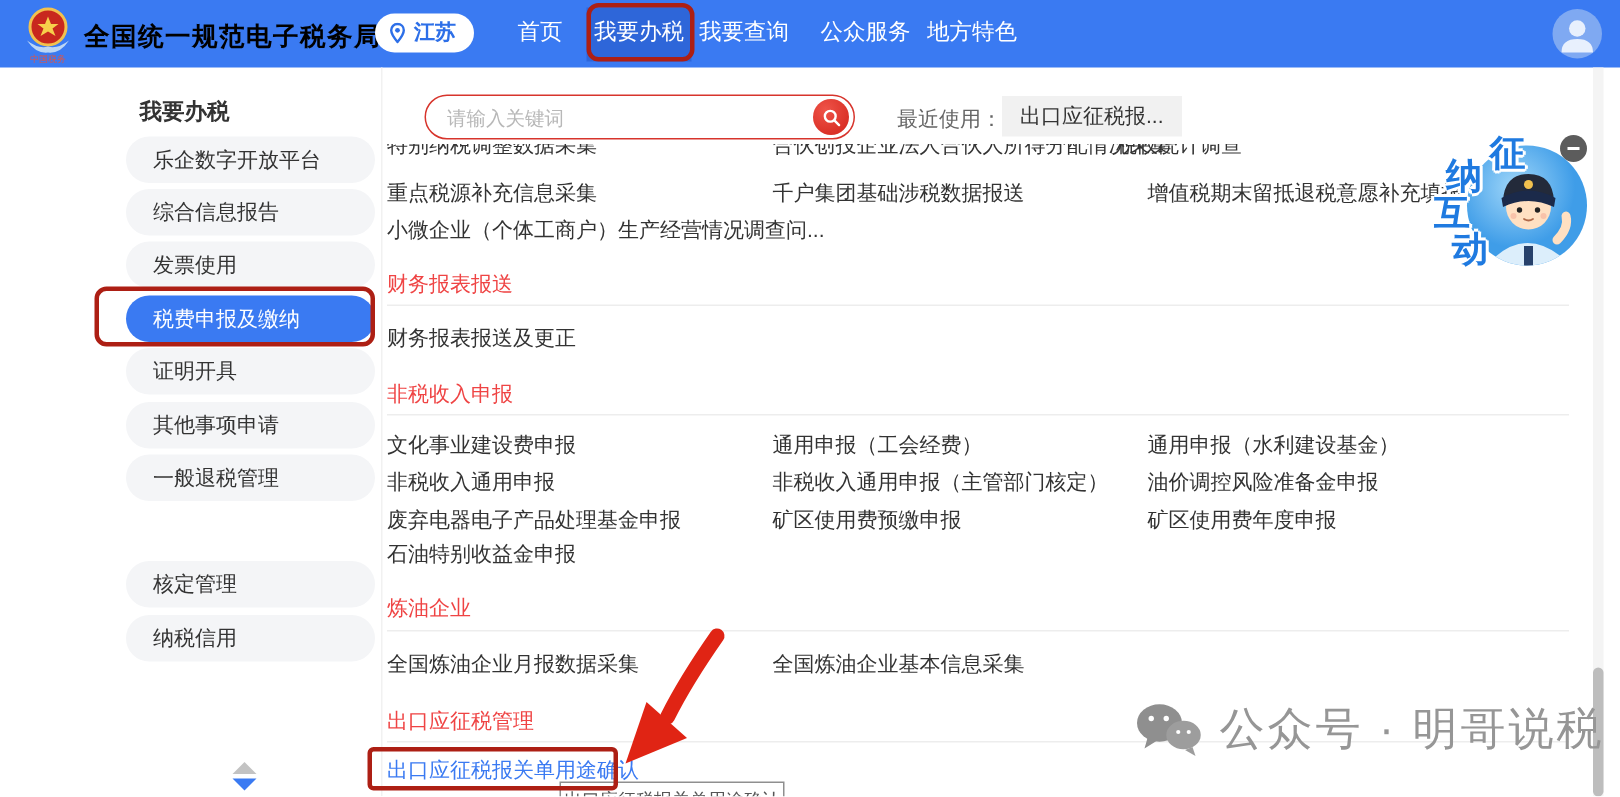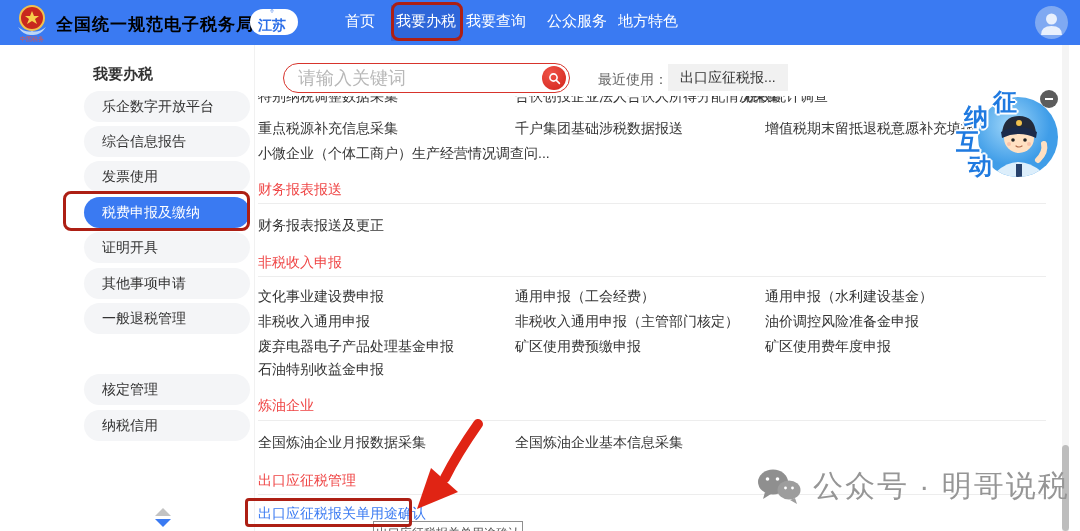--- a/index.html
+++ b/index.html
@@ -5,41 +5,41 @@
   * { margin:0; padding:0; box-sizing:border-box; }
   html,body { width:1080px; height:531px; overflow:hidden; background:#fff;
     font-family:"Liberation Sans","DejaVu Sans",sans-serif; }
   .page { position:relative; width:1080px; height:531px; background:#fff; overflow:hidden; }
   .abs { position:absolute; }
 
   
   .header { position:absolute; left:0; top:0; width:1080px; height:45px; background:#3a7af2; }
   .hd-title { position:absolute; left:56px; top:13px; color:#000000; font-size:17px; font-weight:bold; letter-spacing:1px; white-space:nowrap; }
   .loc-pill { position:absolute; left:250px; top:9px; height:26px; border-radius:13px; background:#fff;
-    display:flex; align-items:center; padding:0 12px 0 8px; gap:4px;flex-direction:column; }
+    display:flex; align-items:center; padding:0 12px 0 8px; gap:4px; }
   .loc-pill span { color:#2d6fe8; font-size:14px; font-weight:bold; }
   .nav-item { position:absolute; top:12px; color:#fff; font-size:15px; white-space:nowrap; cursor:pointer; }
   .nav-active-bg { position:absolute; left:391px; top:5px; width:70px; height:36px; background:#2e66d9; }
   .avatar { position:absolute; left:1035px; top:6px; width:33px; height:33px; border-radius:50%; background:#7fa9f2; overflow:hidden; }
 
   
   .side-title { position:absolute; left:93px; top:65px; font-size:15px; font-weight:bold; color:#333; }
   .pill { position:absolute; left:84px; width:166px; height:31px; border-radius:16px; background:#f4f5f7;
     color:#333; font-size:14px; line-height:31px; padding-left:18px; white-space:nowrap; cursor:pointer; }
   .pill.active { background:#3a7af2; color:#fff; }
   .side-divider { position:absolute; left:254px; top:45px; width:1px; height:486px; background:#f1f1f1; }
   .tri-up { position:absolute; left:155px; top:508px; width:0; height:0;
     border-left:8px solid transparent; border-right:8px solid transparent; border-bottom:8px solid #c3c3c3; cursor:pointer; }
   .tri-down { position:absolute; left:155px; top:519px; width:0; height:0;
     border-left:8px solid transparent; border-right:8px solid transparent; border-top:8px solid #3a7af2; cursor:pointer; }
 
   
   .search-box { position:absolute; left:283px; top:63px; width:287px; height:30px; border:1.5px solid #d7342c;
     border-radius:16px; background:#fff; display:flex; align-items:center; }
-  .search-box input { border:none; outline:none; flex:1; margin-left:14px; font-size:18px; color:#333;
+  .search-box input { border:none; outline:none; flex:1; margin-left:14px; font-size:13px; color:#333;
     font-family:inherit; background:transparent; }
   .search-box input::placeholder { color:#b8b8b8; }
   .search-btn { width:24px; height:24px; border-radius:50%; background:radial-gradient(circle at 35% 30%, #ef5348, #d2231a);
     margin-right:3px; display:flex; align-items:center; justify-content:center; cursor:pointer; flex:none; }
   .recent-label { position:absolute; left:598px; top:71px; font-size:14px; color:#666; }
   .recent-btn { position:absolute; left:668px; top:64px; height:27px; padding:0 12px; background:#f1f1f1;
     font-size:14px; color:#333; line-height:27px; cursor:pointer; white-space:nowrap; }
 
   
   .cell { position:absolute; font-size:14px; color:#333; white-space:nowrap; cursor:pointer; }

